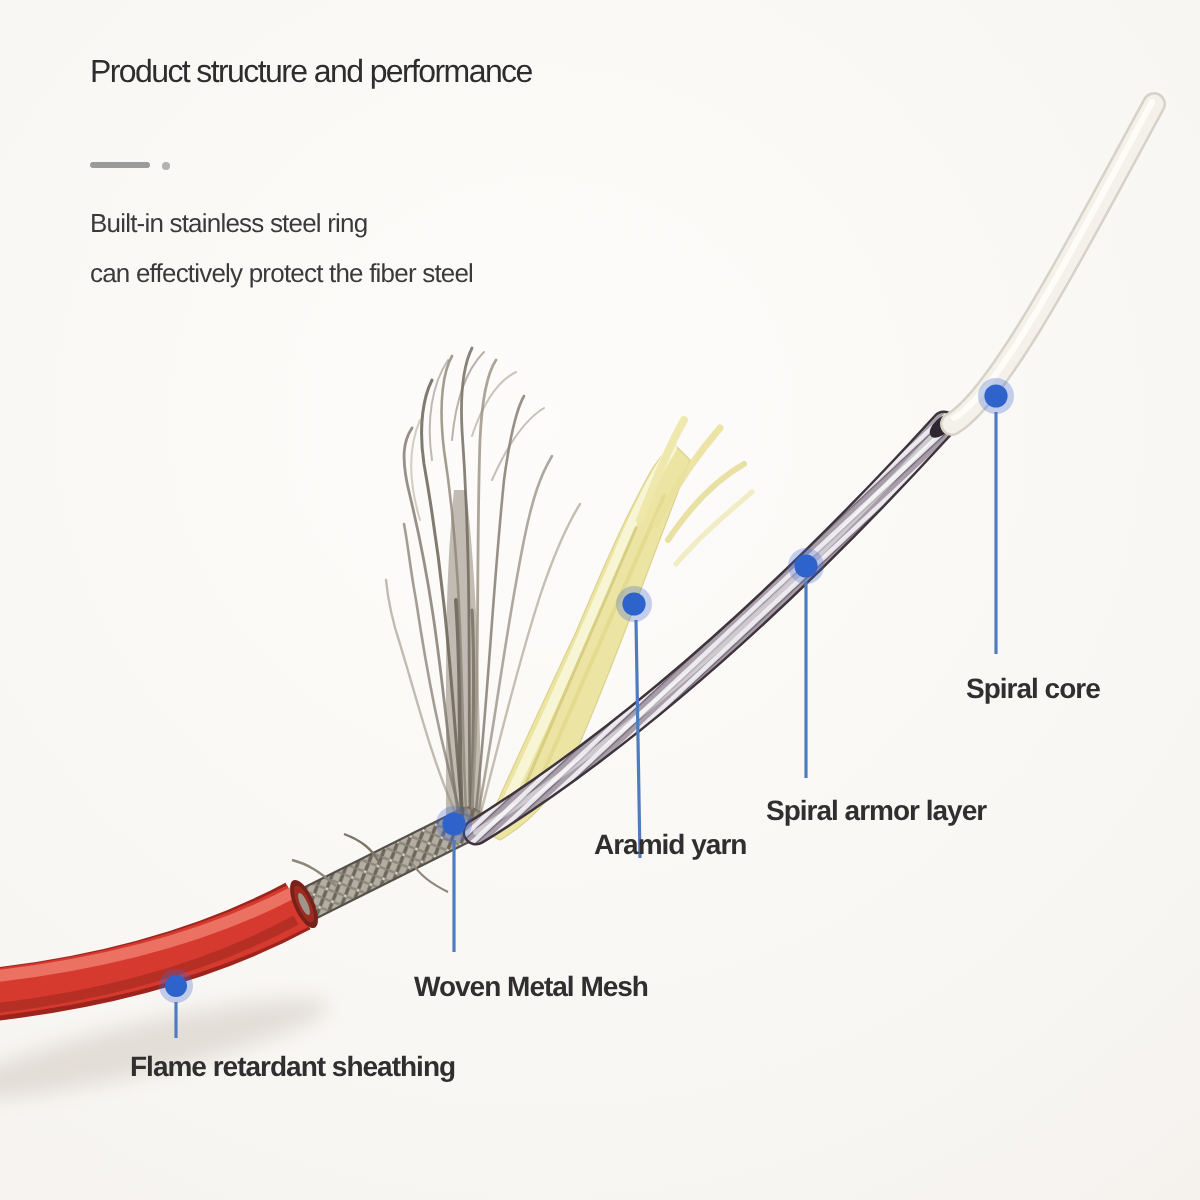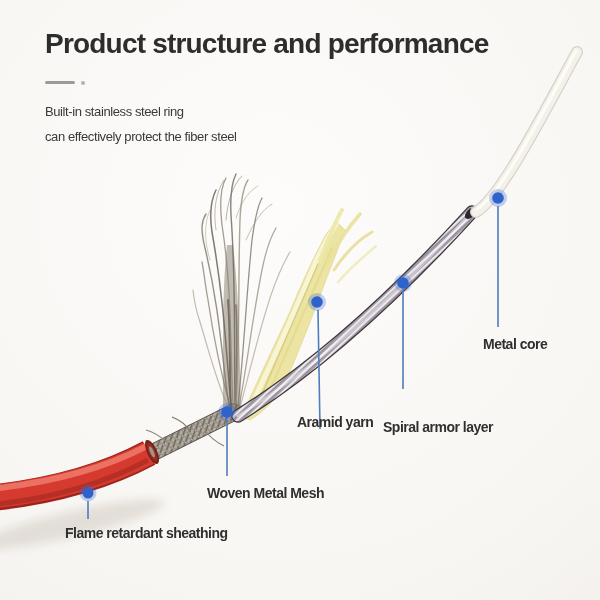--- a/index.html
+++ b/index.html
@@ -3,38 +3,38 @@
 <meta charset="utf-8">
 <style>
   html,body{margin:0;padding:0;background:#ddd;}
   .stage{
     position:relative;width:600px;height:600px;overflow:hidden;
     background:radial-gradient(120% 115% at 45% 35%, #fdfcfa 0%, #f8f6f3 55%, #eeeae5 100%);
     font-family:"Liberation Sans", sans-serif;
   }
   .hdr{position:absolute;left:45px;top:28px;width:520px;}
   .hdr h1{
-    margin:0;font-size:28px;font-weight:700;letter-spacing:-0.8px;
+    margin:0;font-size:16px;font-weight:400;letter-spacing:-0.8px;
     color:var(--c-title_text,#2d2d2d);white-space:nowrap;
   }
   .divider{position:absolute;left:45px;top:81px;height:4px;width:46px;}
   .divider .dash{position:absolute;left:0;top:0;width:30px;height:3px;border-radius:2px;background:#9b9b9b;}
   .divider .dot{position:absolute;left:36px;top:0;width:4px;height:4px;border-radius:50%;background:#b2b2b2;}
   .subtitle{
     position:absolute;left:45px;top:99px;
     font-size:13px;line-height:25px;font-weight:400;letter-spacing:-0.4px;
     color:var(--c-subtitle_text,#3a3a3a);white-space:nowrap;
   }
   .art{position:absolute;left:0;top:0;width:600px;height:600px;}
   .callout-label{
     position:absolute;font-size:14px;font-weight:700;letter-spacing:-0.5px;
     color:var(--c-label_text,#2f2f2f);white-space:nowrap;
   }
   .lbl-fiber{left:483px;top:336px;}
-  .lbl-spiral{left:383px;top:397px;margin-top:22px;}
+  .lbl-spiral{left:383px;top:397px;}
   .lbl-aramid{left:297px;top:414px;}
   .lbl-mesh{left:207px;top:485px;}
   .lbl-flame{left:65px;top:525px;}
 </style>
 </head>
 <body>
 
 <div class="stage">
 
   <div class="hdr">
@@ -160,19 +160,19 @@
         <circle cx="227" cy="412" r="9" fill="rgba(63,106,208,0.3)"></circle>
           <circle cx="227" cy="412" r="5.8" fill="#2f63cc"></circle>
       </g>
       <g>
         <circle cx="88" cy="493" r="8.5" fill="rgba(63,106,208,0.3)"></circle>
           <circle cx="88" cy="493" r="5.5" fill="#2f63cc"></circle>
       </g>
     </g>
   </svg>
 
-  <div class="callout-label lbl-fiber">Metal core</div>
+  <div class="callout-label lbl-fiber">Spiral core</div>
   <div class="callout-label lbl-spiral">Spiral armor layer</div>
   <div class="callout-label lbl-aramid">Aramid yarn</div>
   <div class="callout-label lbl-mesh">Woven Metal Mesh</div>
   <div class="callout-label lbl-flame">Flame retardant sheathing</div>
 
 </div>
 
 </body></html>

